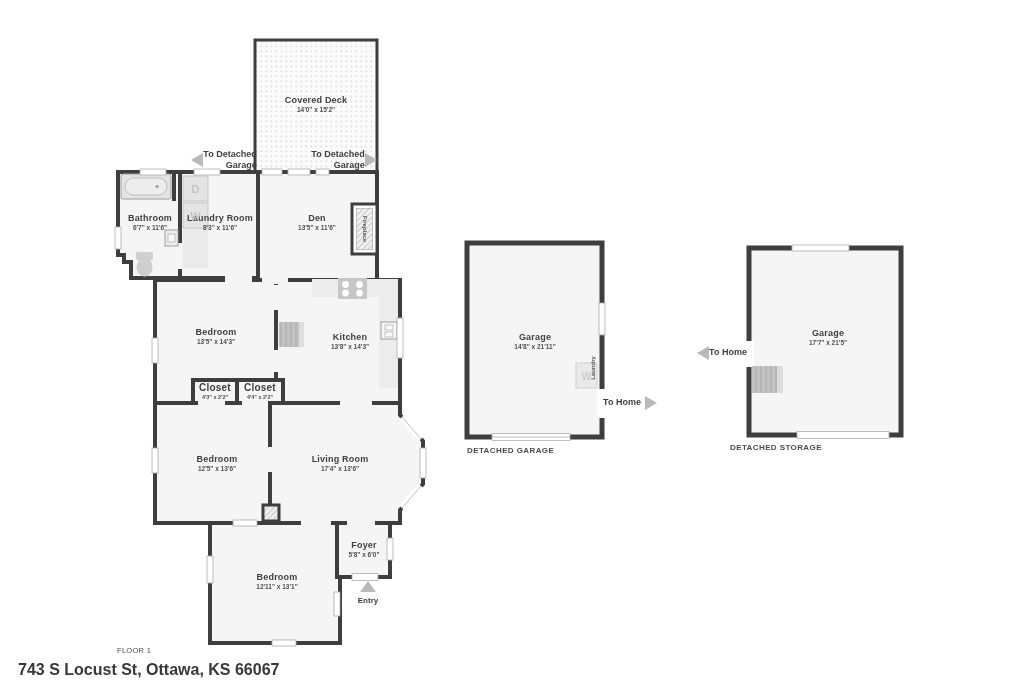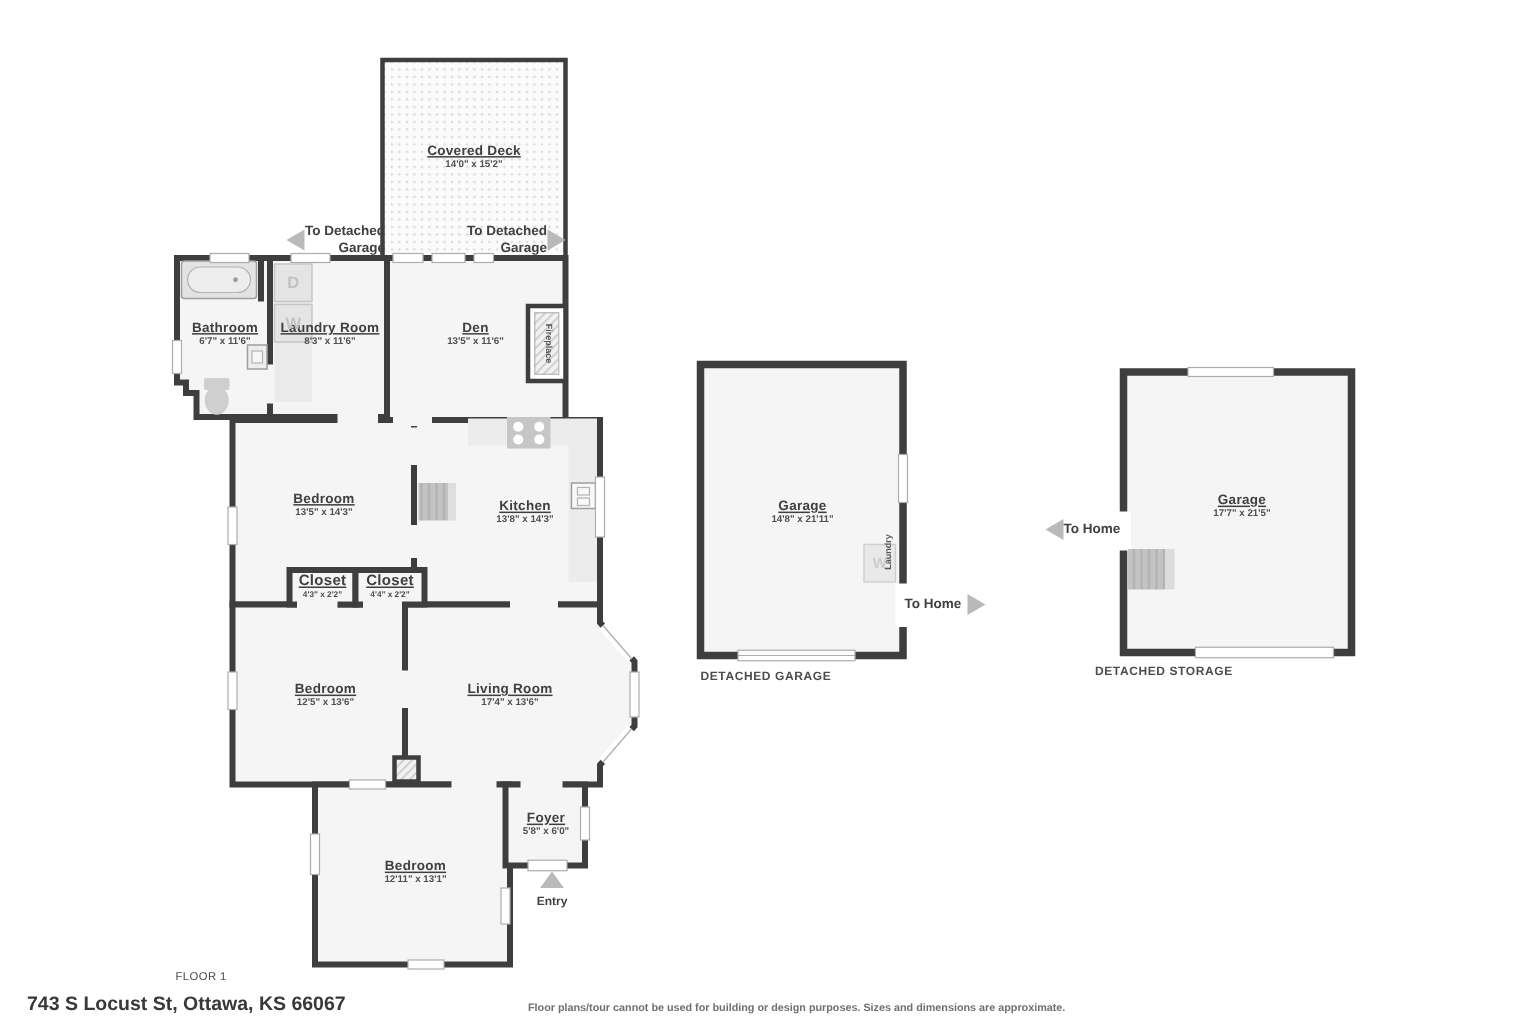--- a/index.html
+++ b/index.html
@@ -2,33 +2,33 @@
 <html><head>
 <meta charset="utf-8">
 <style>
   html,body{margin:0;padding:0;background:#ffffff;}
   #plan{
     position:relative;width:1024px;height:682px;background:#ffffff;overflow:hidden;
     font-family:"Liberation Sans", sans-serif;
   }
   #plan svg{position:absolute;left:0;top:0;}
   .rlabel{position:absolute;transform:translate(-50%,-50%);text-align:center;white-space:nowrap;color:#3f3f3f;z-index:5;}
-  .rn{font-size:9px;font-weight:bold;letter-spacing:.2px;line-height:1.1;text-decoration:underline;}
+  .rn{font-size:9px;font-weight:bold;letter-spacing:.2px;line-height:1.1;}
   .rd{font-size:6.5px;font-weight:600;color:#4f4f4f;margin-top:1.5px;line-height:1;}
   .closet .rn{font-size:10px;}
   .closet .rd{font-size:5.5px;}
   .navlabel{position:absolute;transform:translate(-50%,-50%);font-size:9px;font-weight:bold;color:#3f3f3f;text-align:right;line-height:1.25;white-space:nowrap;z-index:5;}
   .navsmall{font-size:8px;}
   .vlabel{position:absolute;font-size:6px;font-weight:600;color:#555;transform:translate(-50%,-50%) rotate(90deg);white-space:nowrap;z-index:5;}
   .vlabel.ccw{transform:translate(-50%,-50%) rotate(-90deg);}
   .appl{position:absolute;transform:translate(-50%,-50%);font-size:11px;font-weight:bold;color:#c2c2c2;z-index:5;}
   .appl.faint{color:#cccccc;font-size:10px;}
   .caption{position:absolute;font-size:8px;font-weight:bold;color:#4c4c4c;letter-spacing:.4px;white-space:nowrap;z-index:5;}
   .floorlab{position:absolute;font-size:7.5px;font-weight:normal;color:#4a4a4a;letter-spacing:.3px;z-index:5;}
-  .address{position:absolute;font-size:13px;font-weight:bold;color:#383838;z-index:5;}
+  .address{position:absolute;font-size:16px;font-weight:bold;color:#383838;z-index:5;}
   .disclaimer{position:absolute;font-size:7.2px;font-weight:600;color:#707070;z-index:5;}
 </style>
 </head>
 <body>
 
 <div id="plan">
 
   <svg width="1024" height="682" viewBox="0 0 1024 682">
     <defs>
       <pattern id="dots" width="5" height="5" patternUnits="userSpaceOnUse">
@@ -258,15 +258,14 @@
   </div>
   <div class="navlabel" style="left:622px;top:403px">To Home</div>
   <div class="navlabel" style="left:728px;top:353px">To Home</div>
   <div class="navlabel navsmall" style="left:368px;top:601px">Entry</div>
 
   <div class="caption" style="left:467px;top:446px">DETACHED GARAGE</div>
   <div class="caption" style="left:730px;top:443px">DETACHED STORAGE</div>
 
   <div class="floorlab" style="left:117px;top:646px">FLOOR 1</div>
   <div class="address" style="left:18px;top:661px">743 S Locust St, Ottawa, KS 66067</div>
-  <div class="disclaimer" style="left:352px;top:667px">Floor plans/tour cannot be used for building or design purposes. Sizes and dimensions are approximate.</div>
 
 </div>
 
 </body></html>

